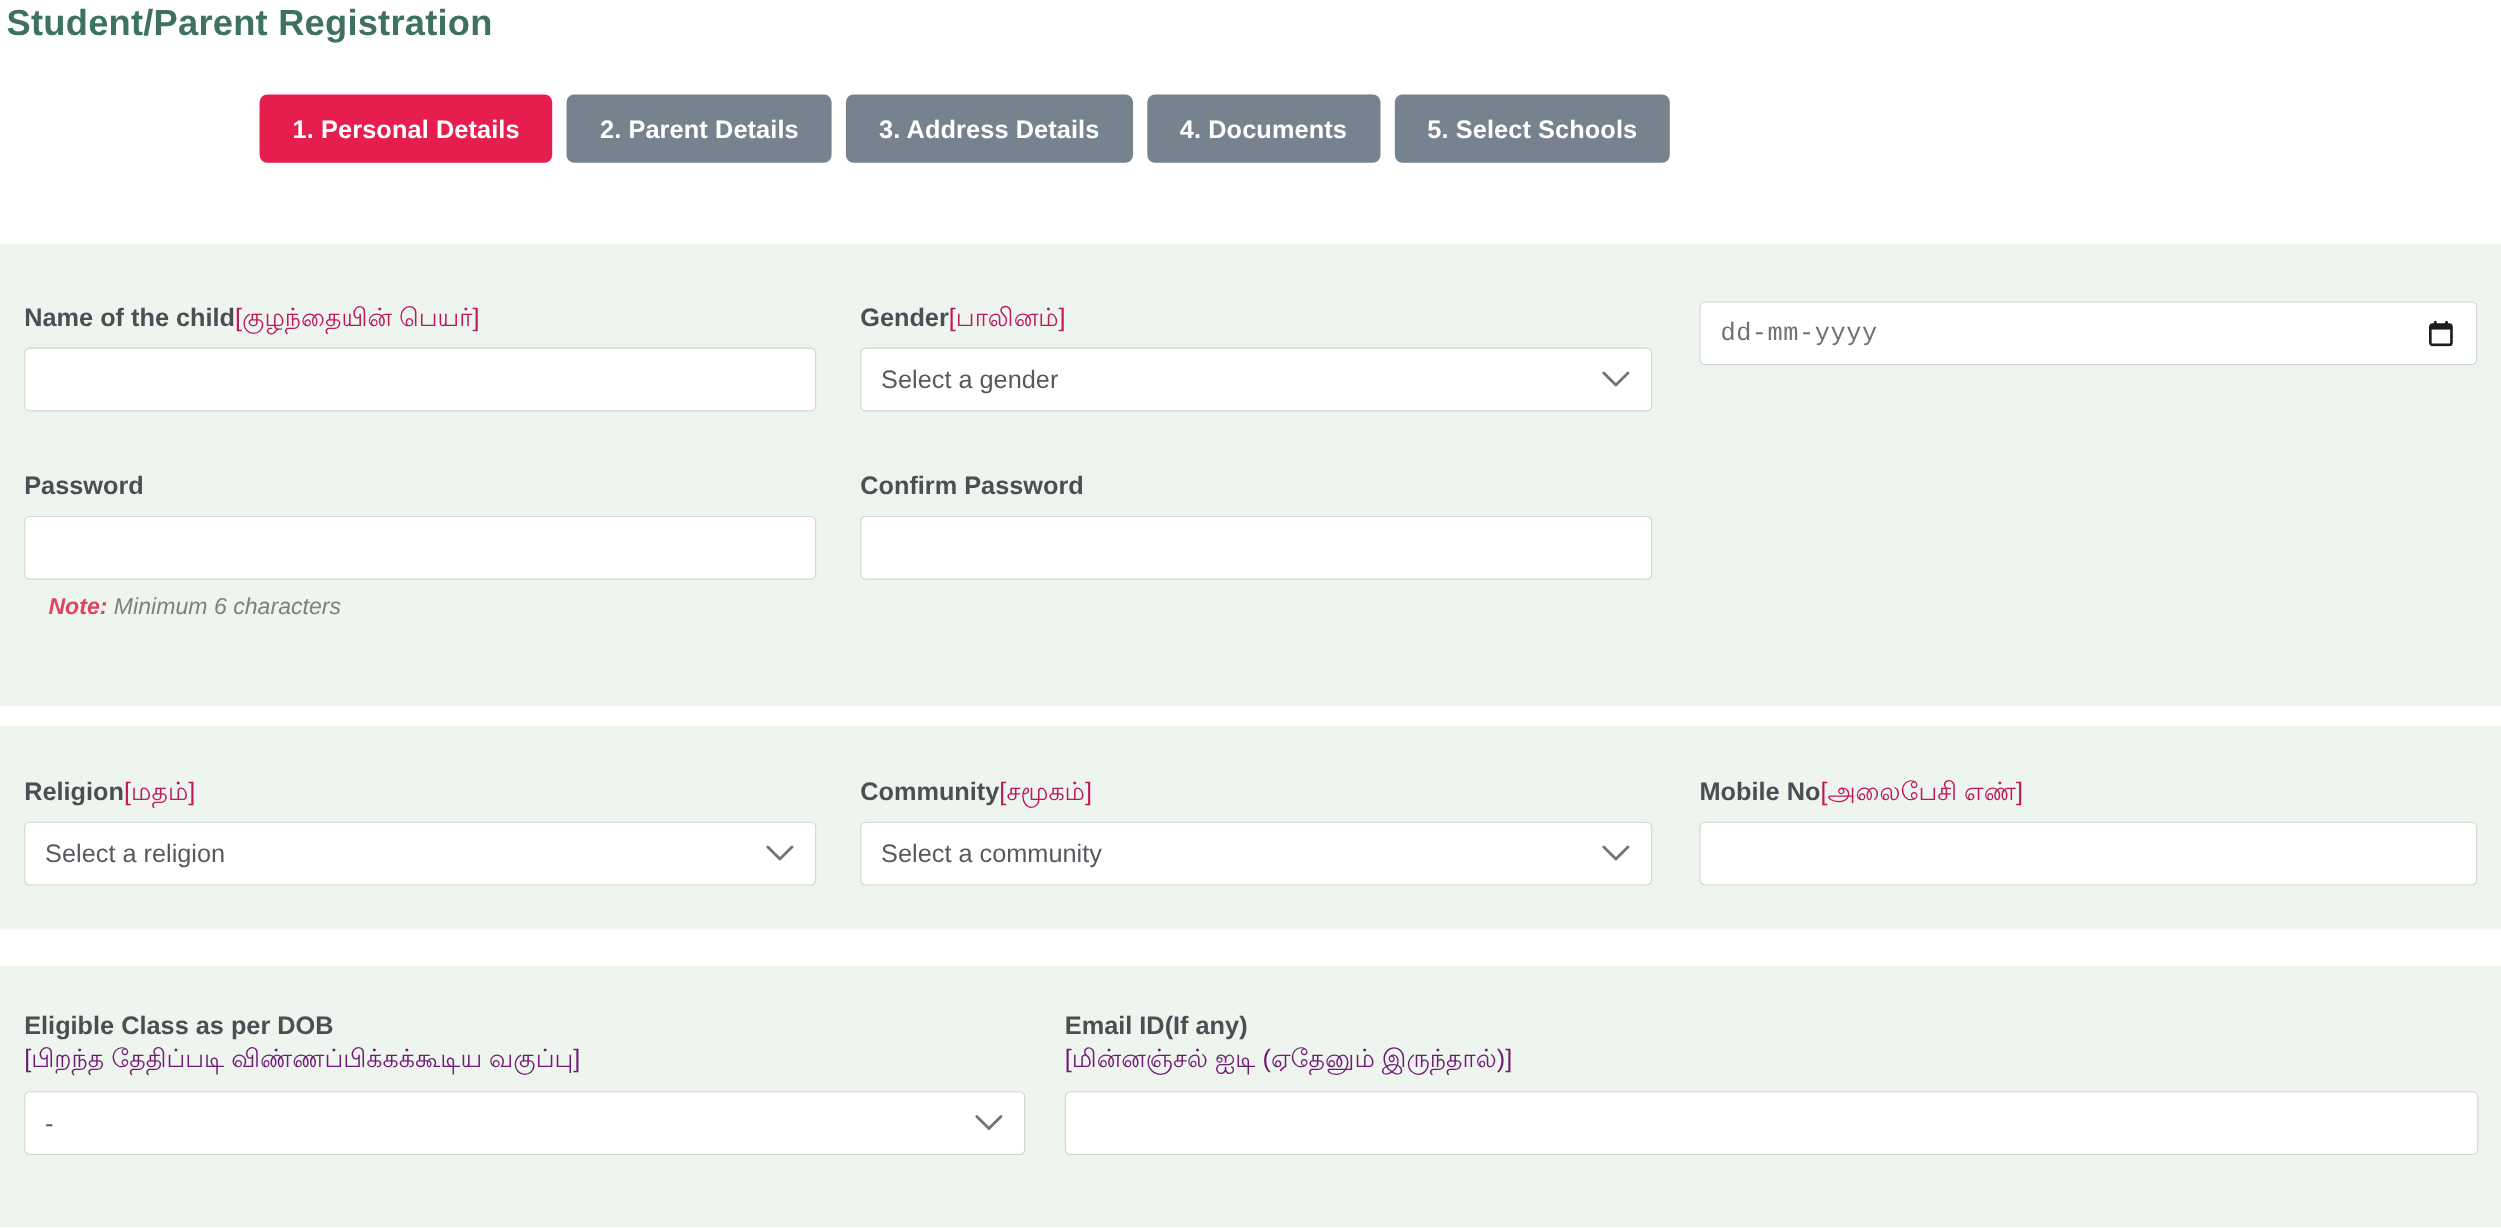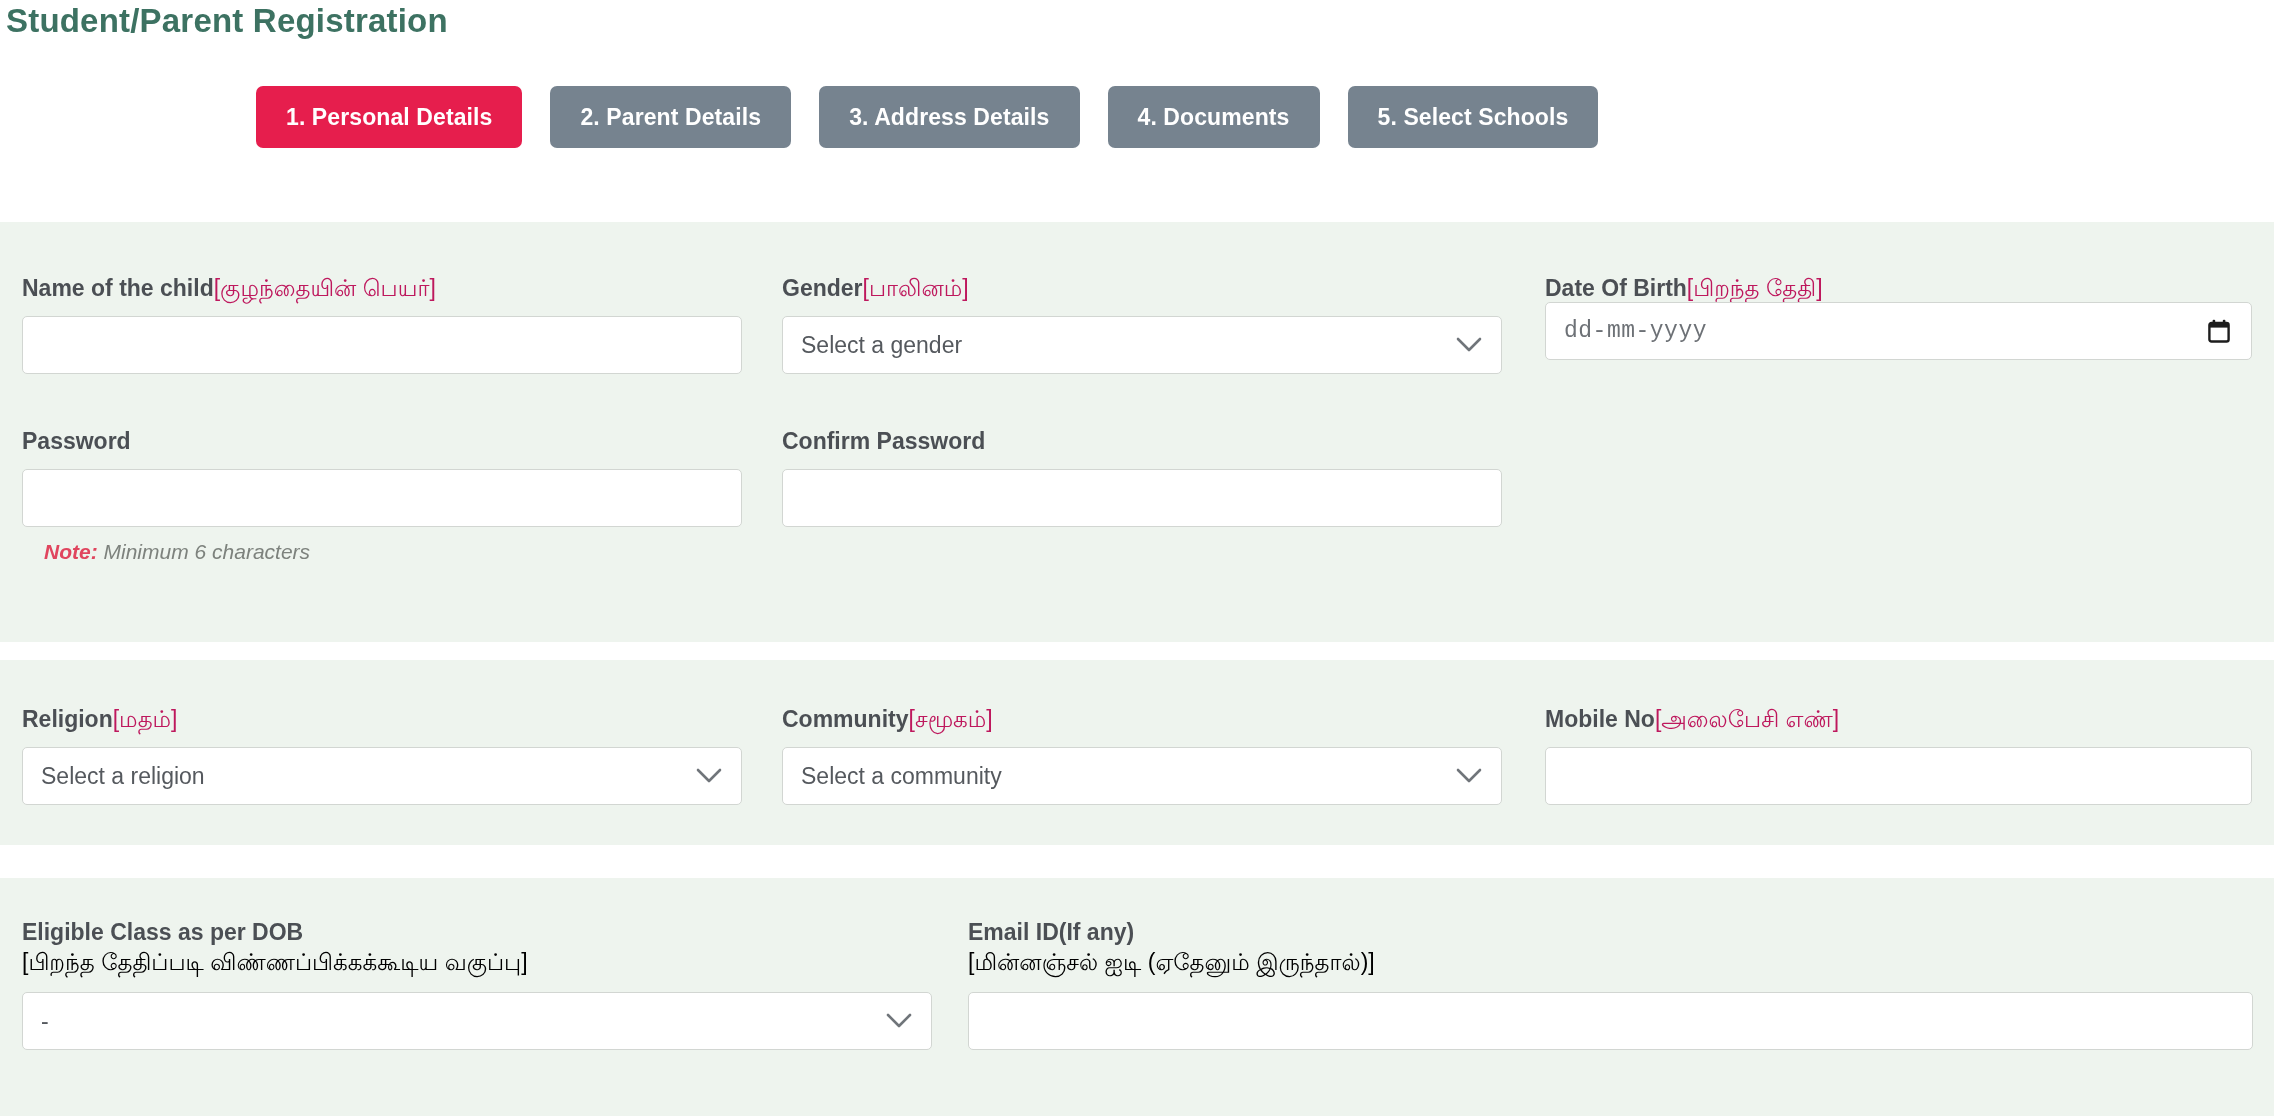--- a/index.html
+++ b/index.html
@@ -19,23 +19,23 @@
     font-size: 33px;
     font-weight: 600;
     color: #3d7262;
     letter-spacing: 0.2px;
     white-space: nowrap;
   }
 
   
   .tab-bar {
     position: absolute;
-    left: 256px; top: 86px;
+    left: 236px; top: 86px;
     display: flex;
-    gap: 28px;
+    gap: 13px;
   }
   .tab {
     height: 62px;
     border-radius: 7px;
     display: flex;
     align-items: center;
     justify-content: center;
     color: #ffffff;
     font-size: 23px;
     font-weight: 700;
@@ -71,21 +71,21 @@
     white-space: nowrap;
     line-height: 28px;
   }
   .field-label .ta {
     color: #be185d;
     font-weight: 500;
   }
   .label-ta-line {
     font-size: 23px;
     font-weight: 500;
-    color: #000000;
+    color: #701a75;
     line-height: 32px;
     white-space: nowrap;
   }
 
   .txt-input, .sel-input, .date-input {
     display: block;
     width: 100%;
     height: 58px;
     background: #ffffff;
     border: 1px solid #d2d6d2;
@@ -172,21 +172,20 @@
         </select>
         <span class="chev">
           <svg viewBox="0 0 26 16">
               <path d="M2 2 L13 13 L24 2" fill="none" stroke="#70757a" stroke-width="2.6" stroke-linecap="round" stroke-linejoin="round"></path>
             </svg>
         </span>
       </div>
     </div>
 
     <div class="col-c" style="top:52px;">
-      <div class="field-label"><span>Date Of Birth</span><span class="ta">[பிறந்த தேதி]</span></div>
       <div class="date-wrap" style="">
         <input class="date-input" type="text" placeholder="dd-mm-yyyy" style="">
         <span class="cal-ico">
           <svg viewBox="0 0 22 24" width="22" height="24">
             <rect x="1.4" y="4" width="19.2" height="18.5" rx="2" fill="none" stroke="#1d1d1d" stroke-width="2.4"></rect>
             <rect x="1.4" y="4" width="19.2" height="4.6" fill="#1d1d1d"></rect>
             <rect x="4.6" y="0.8" width="2.6" height="4.6" rx="1" fill="#1d1d1d"></rect>
             <rect x="14.8" y="0.8" width="2.6" height="4.6" rx="1" fill="#1d1d1d"></rect>
           </svg>
         </span>

